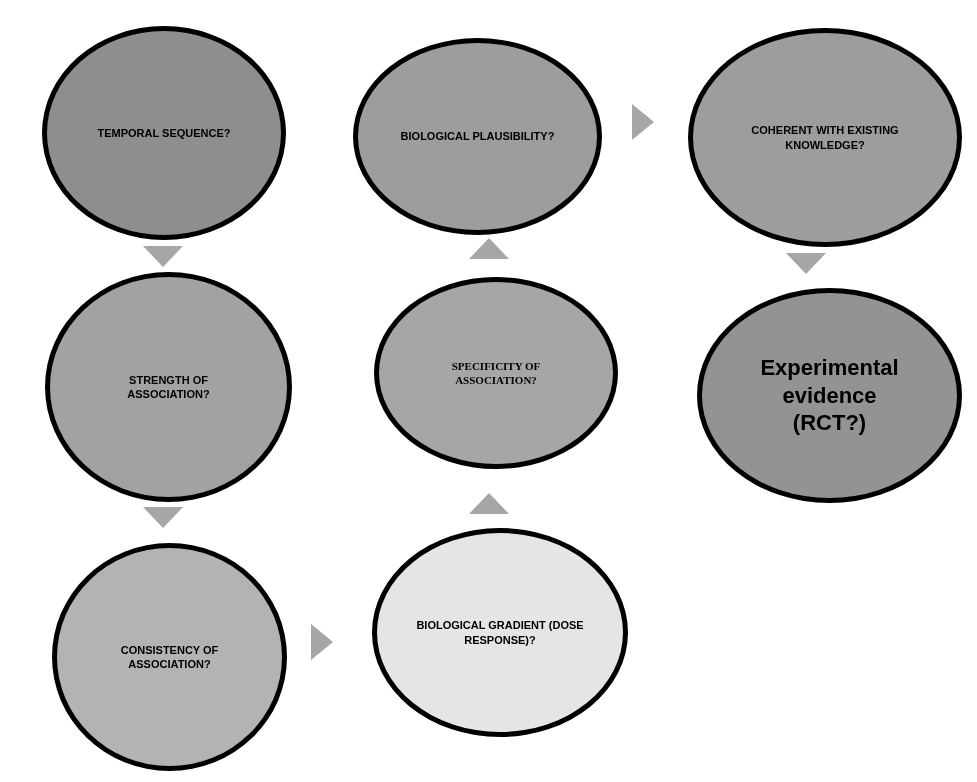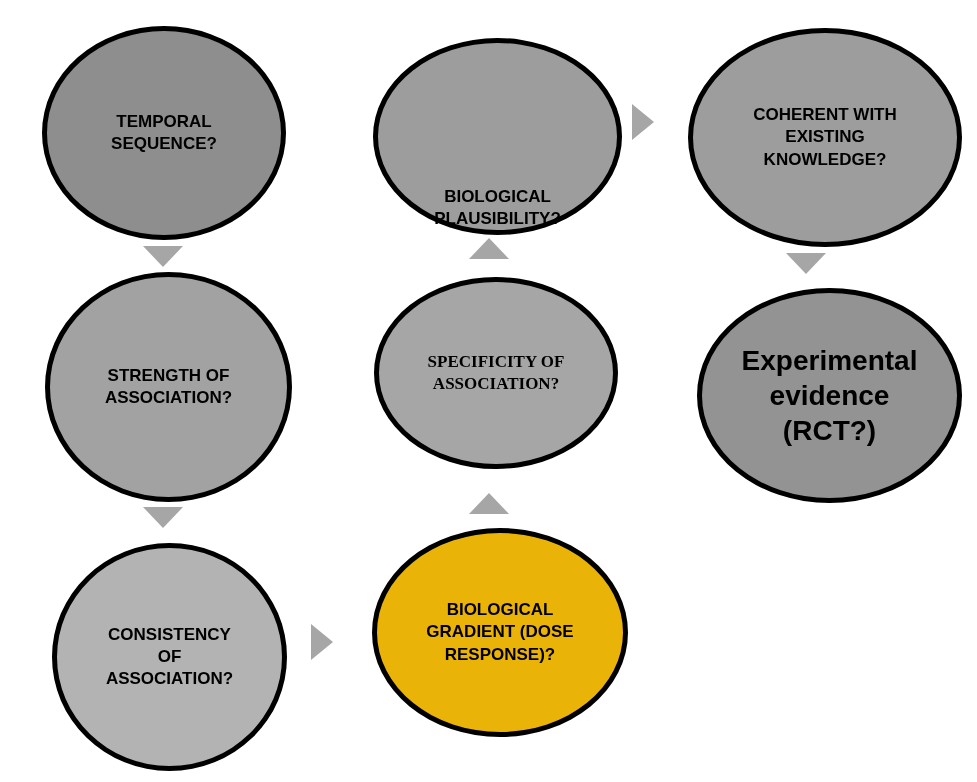--- a/index.html
+++ b/index.html
@@ -22,33 +22,33 @@
     border-radius: 50%;
     display: flex;
     align-items: center;
     justify-content: center;
     text-align: center;
     box-sizing: border-box;
   }
   .node-label {
     display: block;
     font-weight: 700;
-    font-size: 17px;
+    font-size: 11px;
     line-height: 1.3;
     color: #000000;
     padding: 0 38px;
   }
   .node.large .node-label {
-    font-size: 28px;
+    font-size: 22px;
     line-height: 1.25;
     padding: 0 45px;
   }
   
   #node-temporal      { left: 42px;  top: 26px;  width: 244px; height: 214px; }
-  #node-plausibility  { left: 373px; top: 38px;  width: 249px; height: 197px; align-items: flex-end; }
+  #node-plausibility  { left: 353px; top: 38px;  width: 249px; height: 197px; }
   #node-coherent      { left: 688px; top: 28px;  width: 274px; height: 219px; }
   #node-strength      { left: 45px;  top: 272px; width: 247px; height: 230px; }
   #node-specificity   { left: 374px; top: 277px; width: 244px; height: 192px; }
   #node-experimental  { left: 697px; top: 288px; width: 265px; height: 215px; }
   #node-consistency   { left: 52px;  top: 543px; width: 235px; height: 228px; justify-content: center; }
   #node-gradient      { left: 372px; top: 528px; width: 256px; height: 209px; }
 
   
   .arrow { position: absolute; width: 0; height: 0; }
   .arrow-down {
@@ -100,21 +100,21 @@
   </div>
 
   <div class="node large" id="node-experimental" style="background-color: rgb(147, 147, 147);">
     <span class="node-label">Experimental evidence (RCT?)</span>
   </div>
 
   <div class="node" id="node-consistency" style="background-color: rgb(179, 179, 179);">
     <span class="node-label">CONSISTENCY OF ASSOCIATION?</span>
   </div>
 
-  <div class="node" id="node-gradient" style="background-color: #eab308;">
+  <div class="node" id="node-gradient" style="background-color: #e5e5e5;">
     <span class="node-label">BIOLOGICAL GRADIENT (DOSE RESPONSE)?</span>
   </div>
 
   <div class="arrow arrow-down" id="arrow-temporal-strength"></div>
   <div class="arrow arrow-up" id="arrow-specificity-plausibility"></div>
   <div class="arrow arrow-right" id="arrow-plausibility-coherent"></div>
   <div class="arrow arrow-down" id="arrow-coherent-experimental"></div>
   <div class="arrow arrow-down" id="arrow-strength-consistency"></div>
   <div class="arrow arrow-up" id="arrow-gradient-specificity"></div>
   <div class="arrow arrow-right" id="arrow-consistency-gradient"></div>

